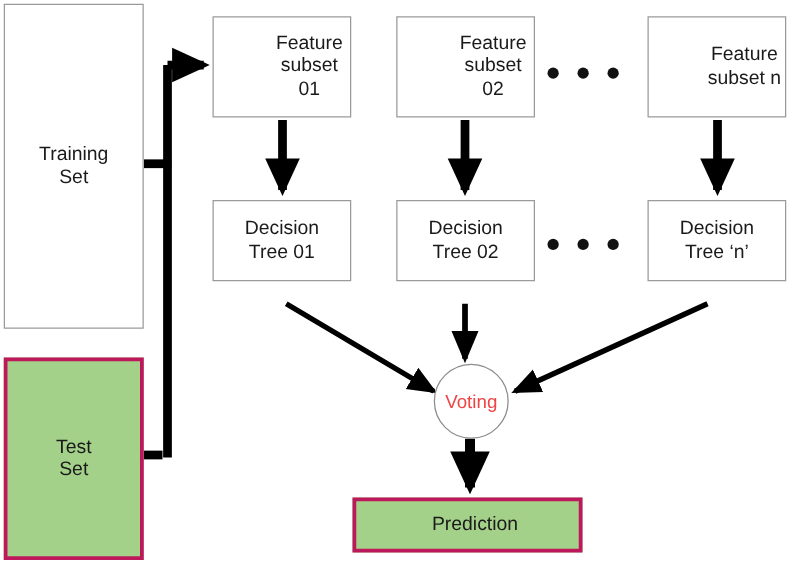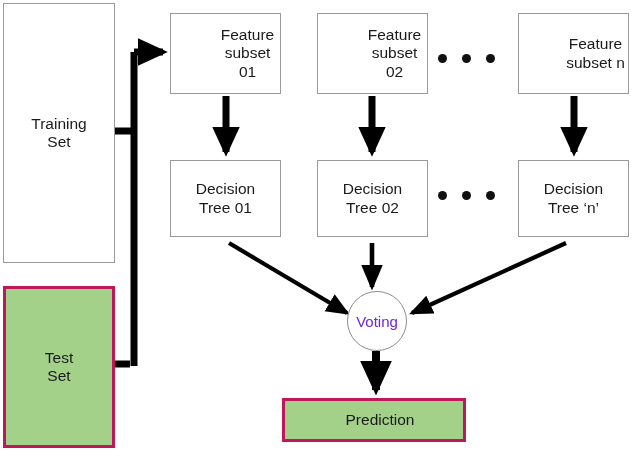--- a/index.html
+++ b/index.html
@@ -51,38 +51,38 @@
   #test-set-box {
     left: 3px; top: 286px; width: 112px; height: 162px;
     font-size: 15.5px;
   }
   
   .feature-box { top: 13px; height: 81px; font-size: 15.5px; padding-left: 44px; }
   #feature-subset-01-box { left: 170px; width: 111px; }
   #feature-subset-02-box { left: 317px; width: 111px; }
   #feature-subset-n-box  { left: 518px; width: 111px; }
   
-  .tree-box { top: 160px; height: 77px; font-size: 15.5px; }
+  .tree-box { top: 160px; height: 65px; font-size: 15.5px; }
   #decision-tree-01-box { left: 170px; width: 111px; }
   #decision-tree-02-box { left: 317px; width: 111px; }
   #decision-tree-n-box  { left: 518px; width: 111px; }
   
   #voting-circle {
     position: absolute;
     left: 347px; top: 291px;
     width: 60px; height: 60px;
     box-sizing: border-box;
     border: 1.4px solid #8d8d8d;
     border-radius: 50%;
     background: #ffffff;
     display: flex;
     align-items: center;
     justify-content: center;
     font-size: 15px;
-    color: #6d28d9;
+    color: #ef4444;
   }
   
   #prediction-box {
     left: 282px; top: 398px; width: 184px; height: 44px;
     font-size: 15.5px;
     padding-left: 12px;
   }
   
   .ellipsis-group {
     position: absolute;

